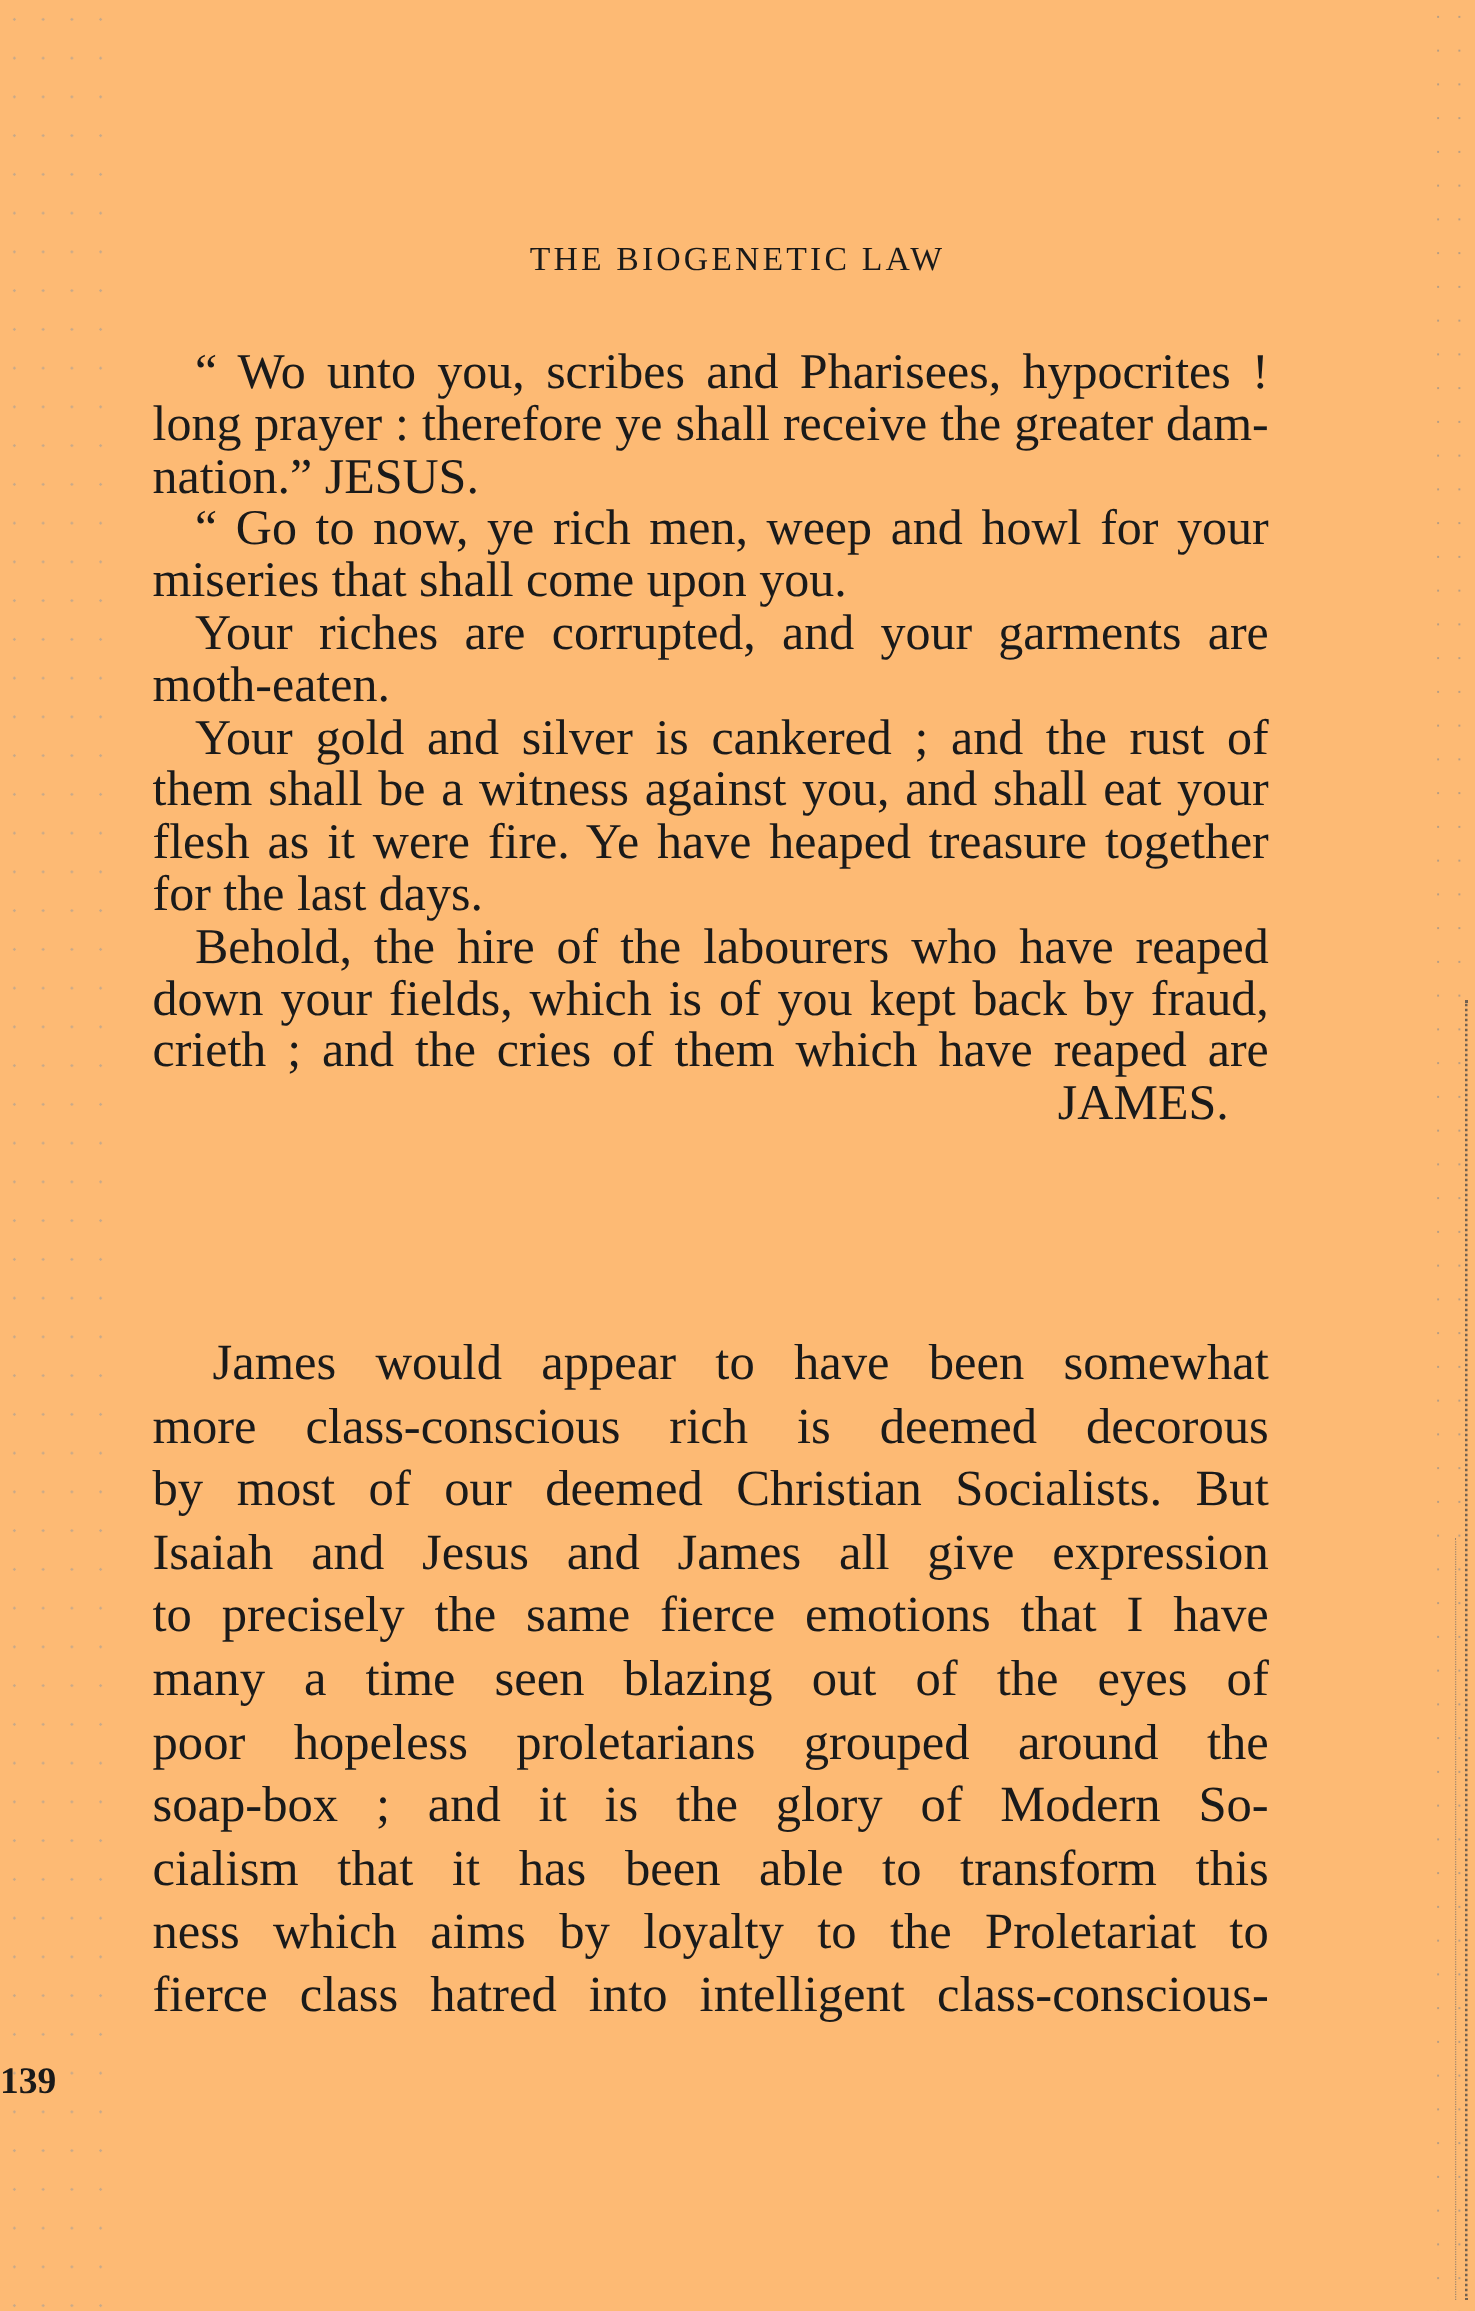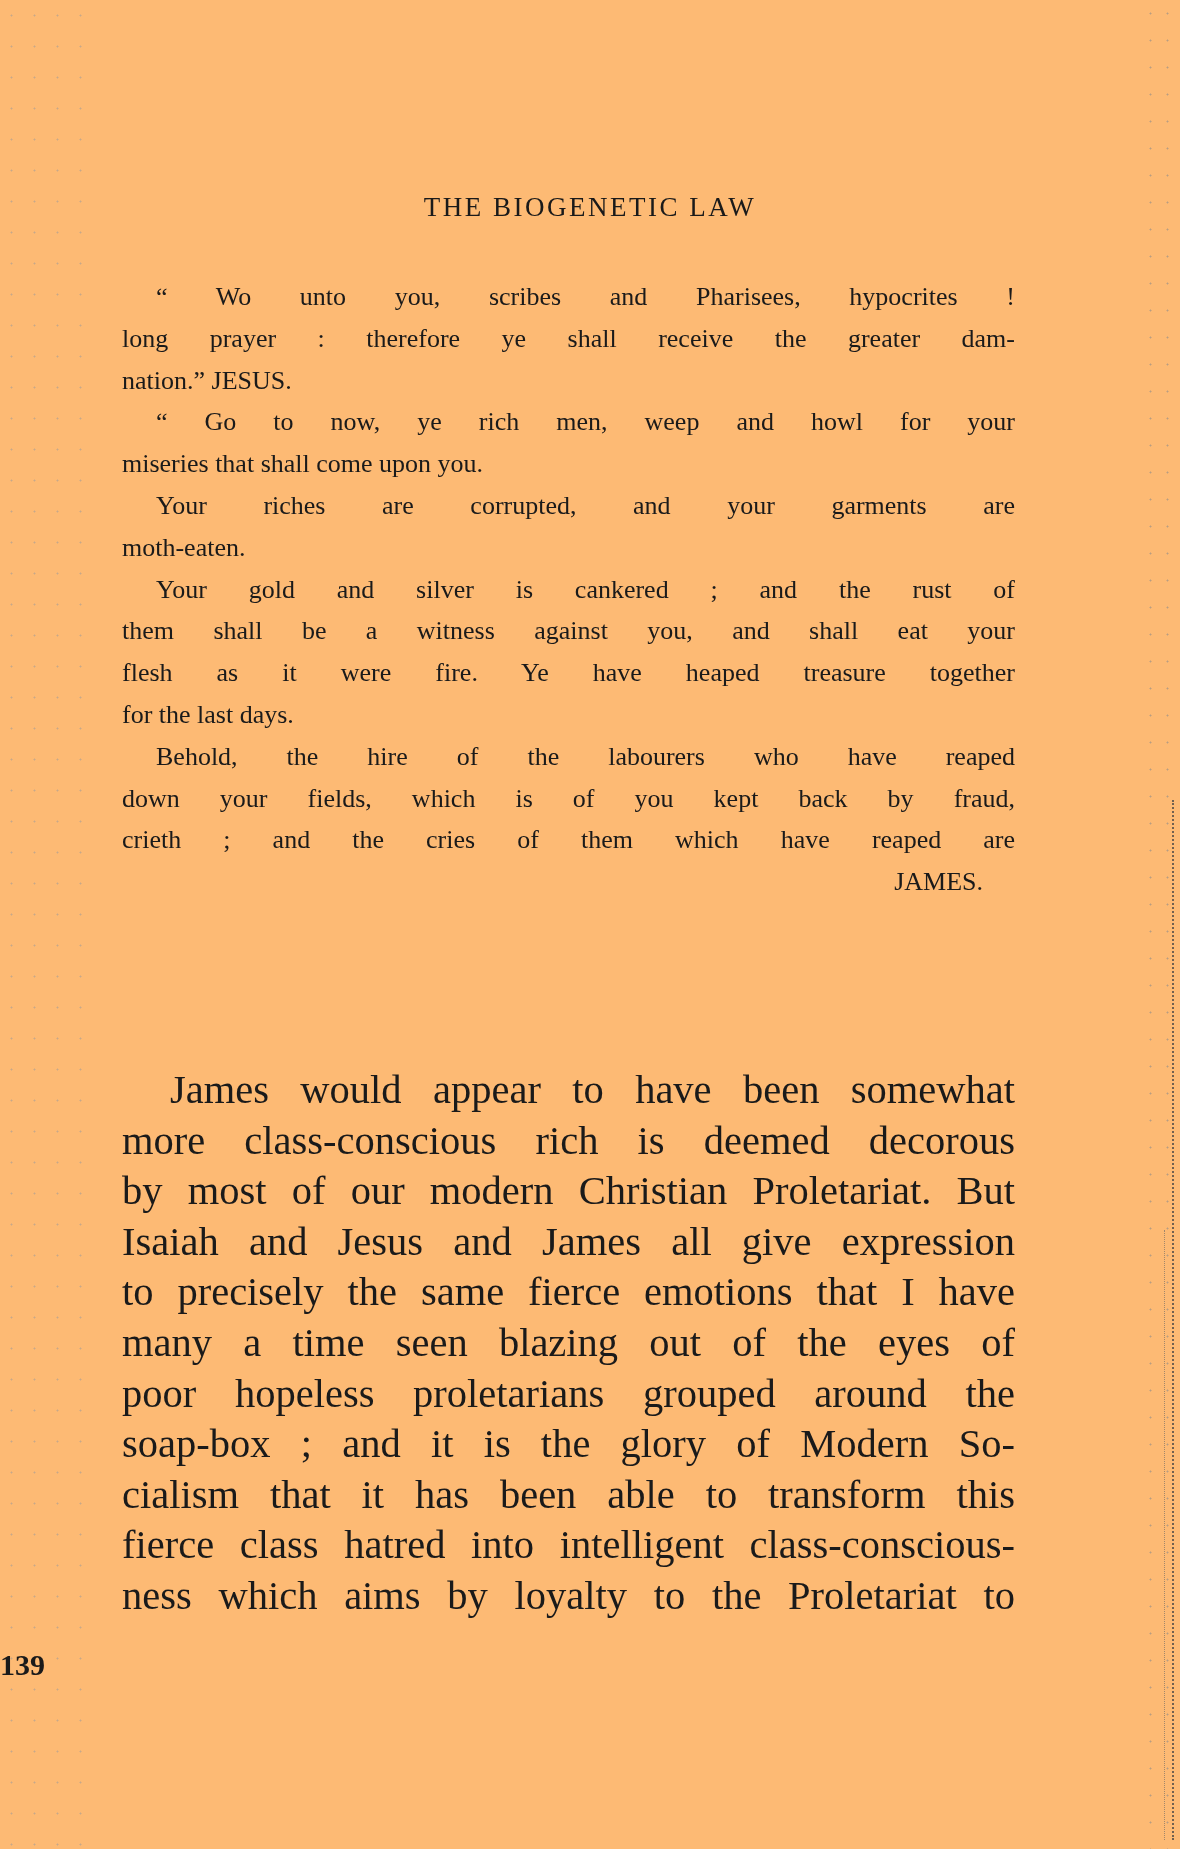--- a/index.html
+++ b/index.html
@@ -4,21 +4,21 @@
 <style>
   html, body { margin: 0; padding: 0; background: #ffffff; }
   body { width: 1180px; height: 1849px; position: relative; overflow: hidden;
          font-family: "Liberation Serif", "DejaVu Serif", serif; color: #1a1a1a; }
   .page { position: absolute; left: 0; top: 0; width: 1180px; height: 1849px; background: #fdba74; }
 
   .running-head { position: absolute; top: 192px; left: 0; width: 1180px; text-align: center;
                   font-size: 27px; letter-spacing: 2.5px; }
 
   .quotes { position: absolute; left: 122px; top: 276px; width: 893px;
-            font-size: 26px; line-height: 41.8px; }
+            font-size: 40px; line-height: 41.8px; }
   .qline { display: block; white-space: nowrap; text-align: justify; text-align-last: justify;
            height: 41.8px; overflow: visible; }
   .qline.last { text-align-last: left; }
   .qline.indent { padding-left: 34px; }
   .qline.right { text-align: center; text-align-last: right; padding-right: 32px; }
 
   .body-para { position: absolute; left: 122px; top: 1025px; width: 893px;
                font-size: 40.5px; line-height: 50.6px; }
   .bline { display: block; white-space: nowrap; text-align: justify; text-align-last: justify;
            height: 50.6px; }
@@ -74,25 +74,25 @@
       <span class="qline">down your fields, which is of you kept back by fraud,</span>
       <span class="qline">crieth ; and the cries of them which have reaped are</span>
 
       <span class="qline right">JAMES.</span>
     </div>
   </div>
 
   <div class="body-para">
     <span class="bline indent">James would appear to have been somewhat</span>
     <span class="bline">more class-conscious rich is deemed decorous</span>
-    <span class="bline">by most of our modern Christian Proletariat.  But</span>
+    <span class="bline">by most of our deemed Christian Socialists.  But</span>
     <span class="bline">Isaiah and Jesus and James all give expression</span>
     <span class="bline">to precisely the same fierce emotions that I have</span>
     <span class="bline">many a time seen blazing out of the eyes of</span>
     <span class="bline">poor hopeless proletarians grouped around the</span>
     <span class="bline">soap-box ; and it is the glory of Modern So-</span>
     <span class="bline">cialism that it has been able to transform this</span>
+    <span class="bline">ness which aims by loyalty to the Proletariat to</span>
     <span class="bline">fierce class hatred into intelligent class-conscious-</span>
-    <span class="bline">ness which aims by loyalty to the Proletariat to</span>
   </div>
 
   <div class="page-number">139</div>
 </div>
 
 </body></html>

